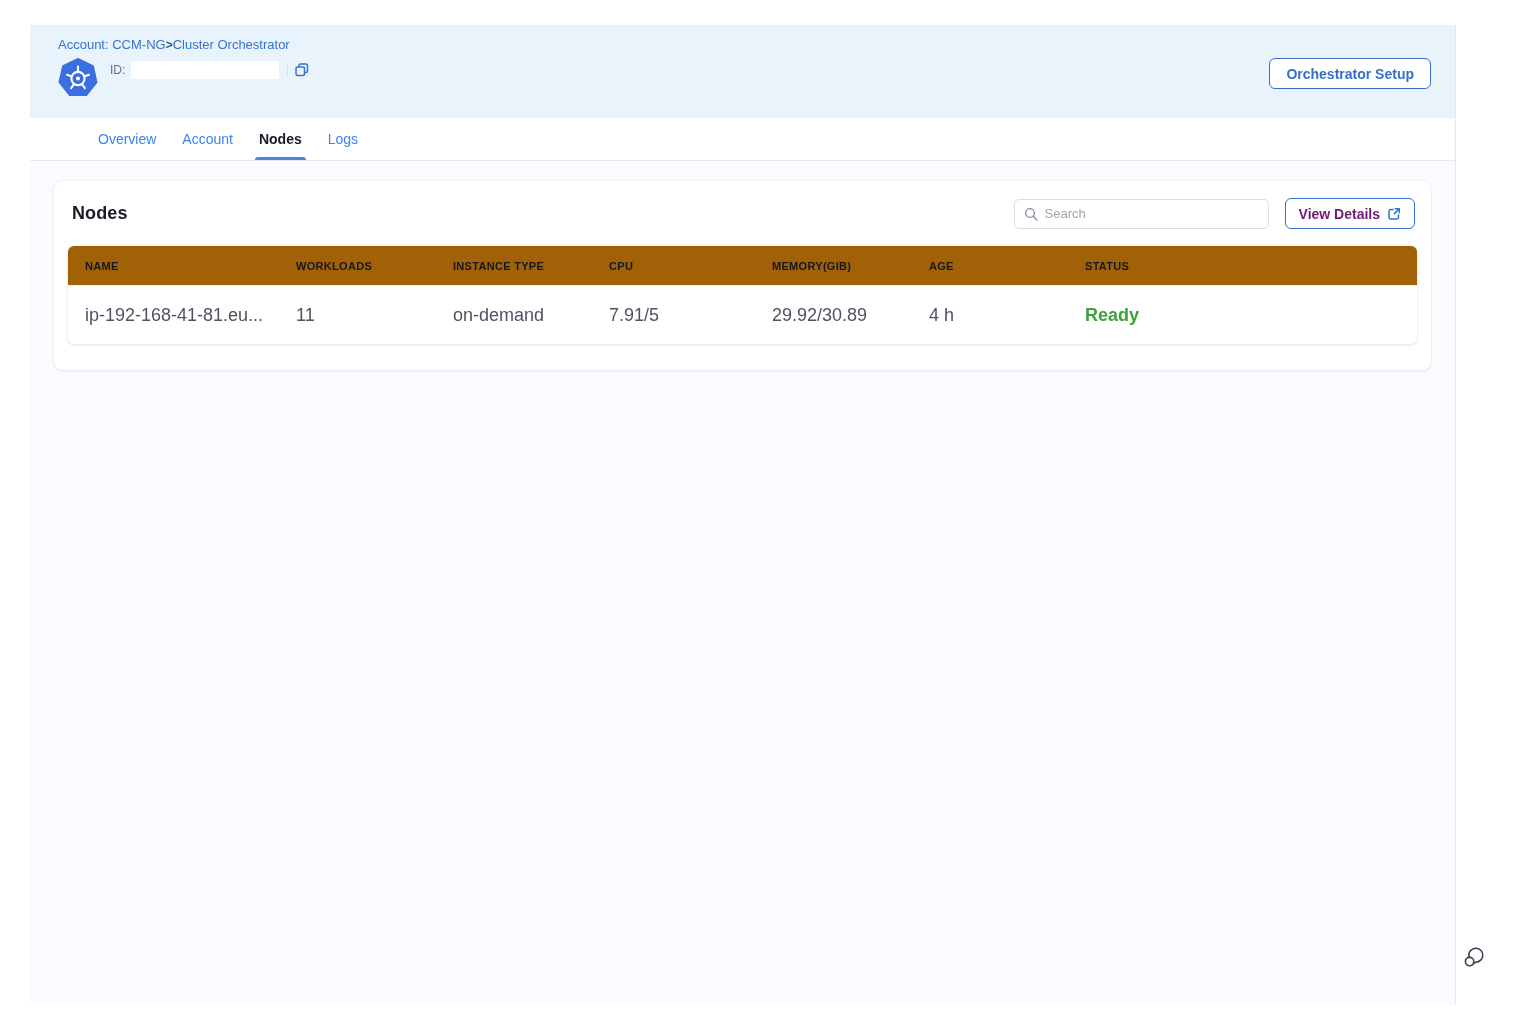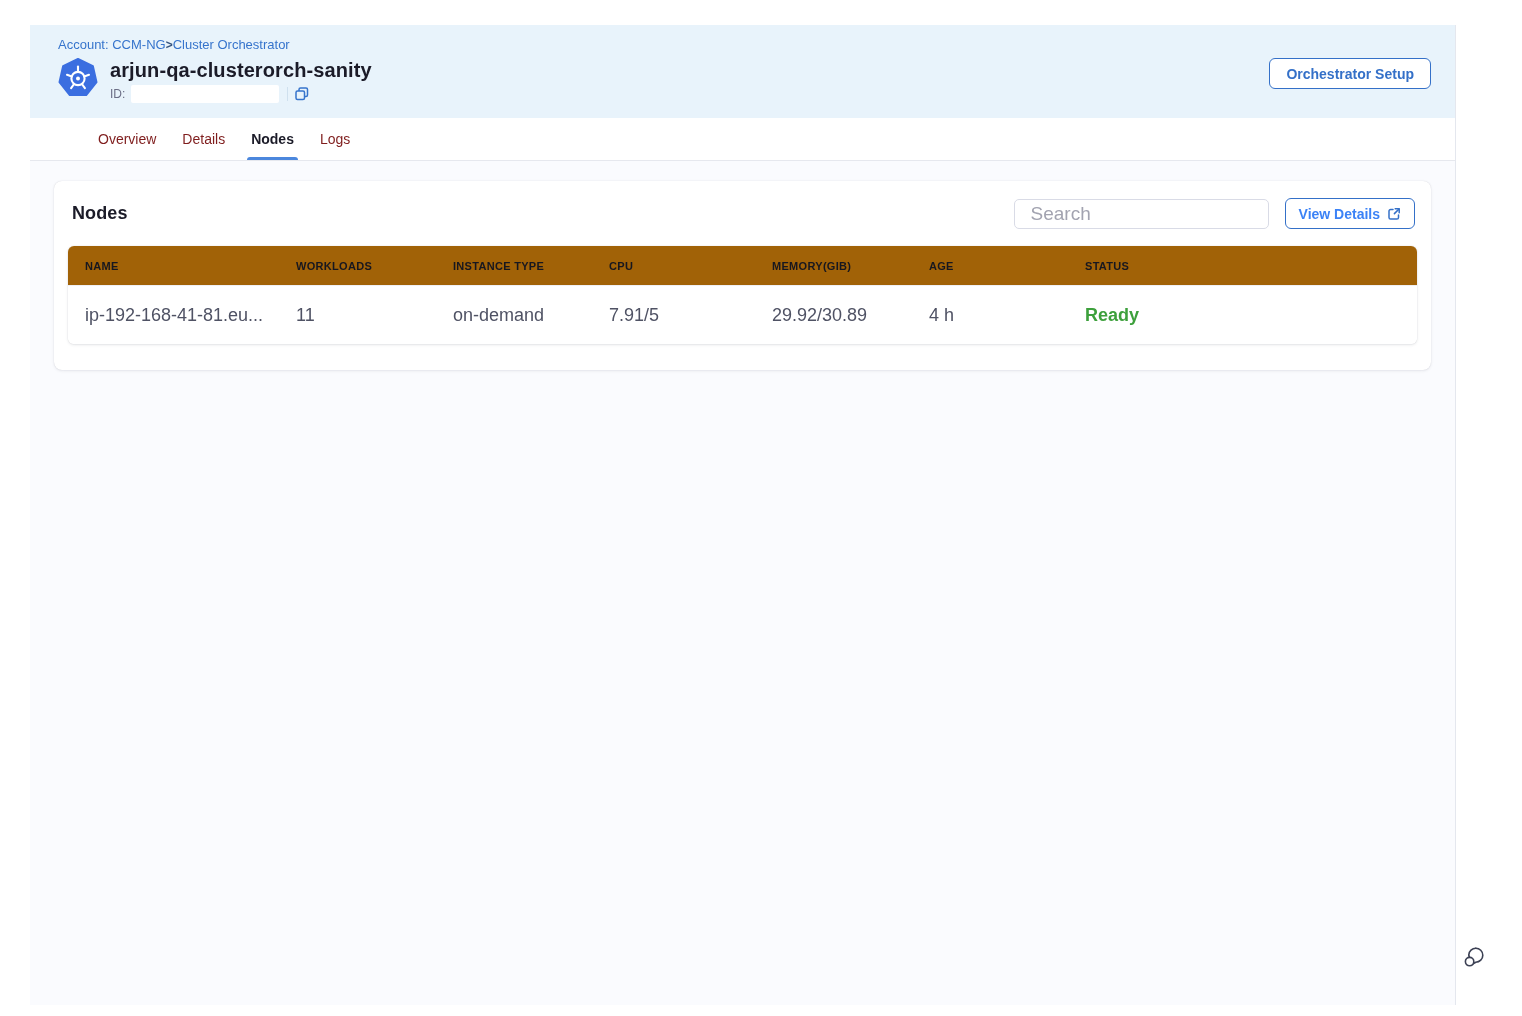--- a/index.html
+++ b/index.html
@@ -25,39 +25,39 @@
   .copy-btn { width:16px; height:16px; cursor:pointer; display:inline-flex; }
   .setup-btn { position:absolute; right:24px; top:33px; height:31px; padding:0 16px;
                background:#ffffff; border:1.5px solid #3470c8; border-radius:6px;
                color:#3470c8; font-size:14px; font-weight:bold; cursor:pointer;
                font-family:"Liberation Sans", sans-serif; }
 
   
   .tabbar { height:43px; background:#ffffff; border-bottom:1px solid #e6e8ee;
             display:flex; align-items:stretch; padding-left:68px; gap:26px; }
   .tab { position:relative; display:flex; align-items:center; font-size:14px;
-         color:#7f1d1d; cursor:pointer; }
+         color:#3b82f6; cursor:pointer; }
   .tab.active { color:#1b1b28; font-weight:bold; }
   .tab.active .tab-underline { position:absolute; left:-4px; right:-4px; bottom:0;
          height:3px; background:#4b87dd; border-radius:3px 3px 0 0; }
 
   
   .page-body { padding:20px 24px; }
   .card { background:#ffffff; border-radius:8px; padding:17px 14px 26px 14px;
           box-shadow:0 0 1px rgba(40,41,61,.18), 0 1px 3px rgba(96,97,112,.12); }
   .card-head { display:flex; align-items:center; justify-content:space-between; padding:0 2px 0 4px; }
   .card-title { font-size:18px; font-weight:bold; color:#1b1b28; letter-spacing:.1px; }
   .card-tools { display:flex; align-items:center; gap:16px; }
   .search-box { display:flex; align-items:center; width:255px; height:30px;
                 border:1px solid #d9dbe6; border-radius:5px; background:#ffffff; padding:0 9px; gap:7px; }
-  .search-box input { border:none; outline:none; flex:1; font-size:19px; color:#3a3b4a;
+  .search-box input { border:none; outline:none; flex:1; font-size:13px; color:#3a3b4a;
                       font-family:"Liberation Sans", sans-serif; background:transparent; }
   .search-box input::placeholder { color:#a2a3b0; }
   .details-btn { height:31px; padding:0 13px; background:#ffffff; border:1.5px solid #3470c8;
-                 border-radius:6px; color:#3b82f6; font-size:14px; font-weight:bold;
+                 border-radius:6px; color:#701a75; font-size:14px; font-weight:bold;
                  display:inline-flex; align-items:center; gap:7px; cursor:pointer;
                  font-family:"Liberation Sans", sans-serif; }
 
   
   .table { margin-top:17px; border-radius:6px; overflow:hidden;
            box-shadow:0 0 1px rgba(40,41,61,.22), 0 1px 3px rgba(96,97,112,.16); background:#fff; }
   .tgrid { display:grid; grid-template-columns:211px 157px 156px 163px 157px 156px 156px minmax(0,1fr); }
   .thead { background:#a16207; height:39px; }
   .th { display:flex; align-items:center; padding-left:17px; font-size:11px; font-weight:bold;
         color:#17171f; letter-spacing:.3px; text-transform:uppercase; }
@@ -87,21 +87,20 @@
         <circle cx="20" cy="20.5" r="2" fill="#ffffff"></circle>
         <g stroke="#ffffff" stroke-width="2.1" stroke-linecap="round">
           <line x1="20" y1="13.6" x2="20" y2="8.5"></line>
           <line x1="26.2" y1="18.4" x2="31" y2="16.8"></line>
           <line x1="23.9" y1="26" x2="26.9" y2="30.2"></line>
           <line x1="16.1" y1="26" x2="13.1" y2="30.2"></line>
           <line x1="13.8" y1="18.4" x2="9" y2="16.8"></line>
         </g>
       </svg>
       <div class="title-block">
-        <div class="cluster-title">arjun-qa-clusterorch-sanity</div>
         <div class="id-row">
           <span class="id-label">ID:</span>
           <span class="id-redacted"></span>
           <span class="id-divider"></span>
           <span class="copy-btn">
             <svg viewBox="0 0 16 16" width="16" height="16">
               <rect x="5" y="2" width="8.5" height="8.5" rx="1.5" fill="none" stroke="#3674cc" stroke-width="1.5"></rect>
               <rect x="2" y="5" width="8.5" height="8.5" rx="1.5" fill="#e8f3fb" stroke="#3674cc" stroke-width="1.5"></rect>
             </svg>
           </span>
@@ -110,21 +109,21 @@
     </div>
 
     <button class="setup-btn">Orchestrator Setup</button>
   </div>
 
   <div class="tabbar">
     <div class="tab">
       <span>Overview</span>
     </div>
     <div class="tab">
-      <span>Details</span>
+      <span>Account</span>
     </div>
     <div class="tab active">
       <span>Nodes</span>
       <span class="tab-underline"></span>
     </div>
     <div class="tab">
       <span>Logs</span>
     </div>
   </div>
 

